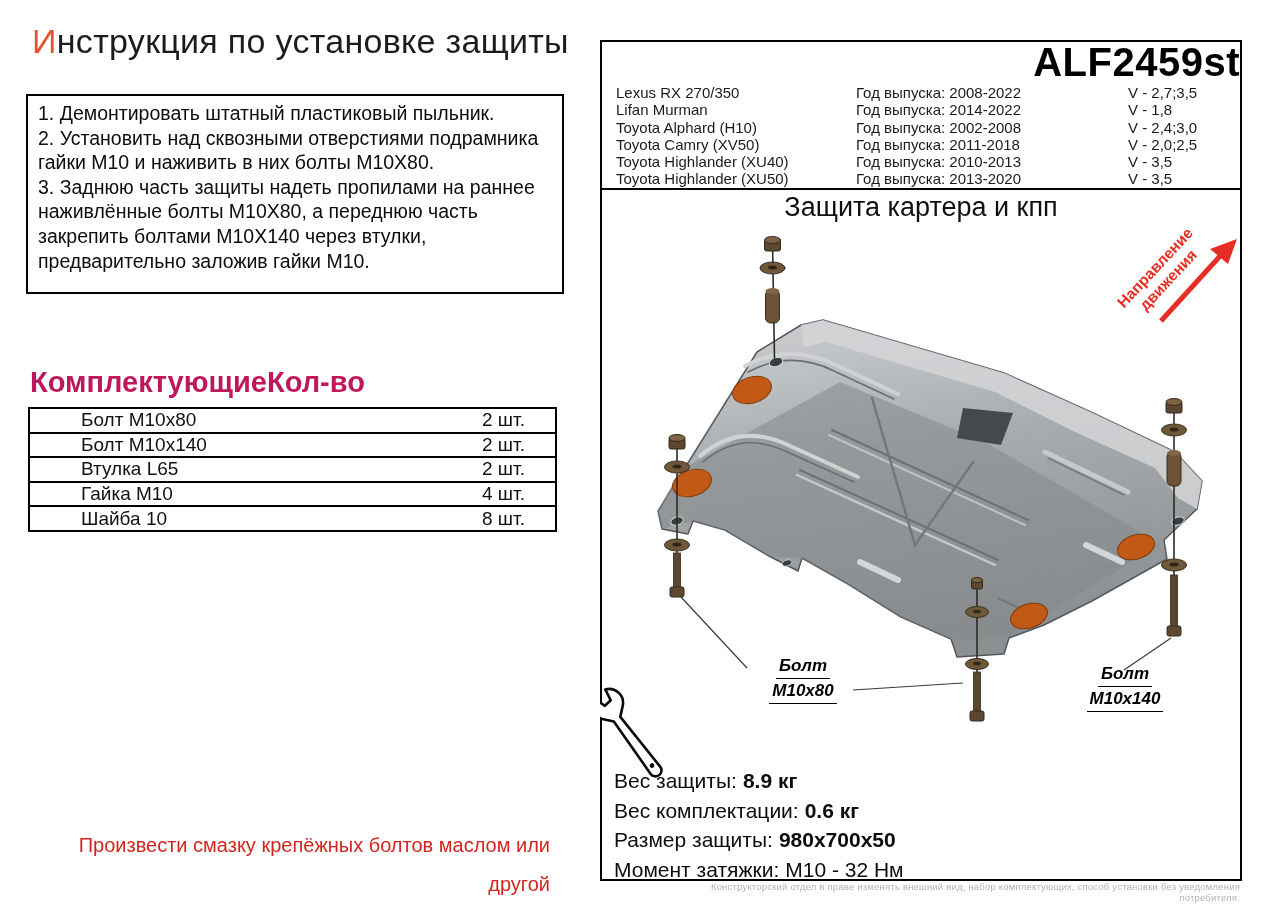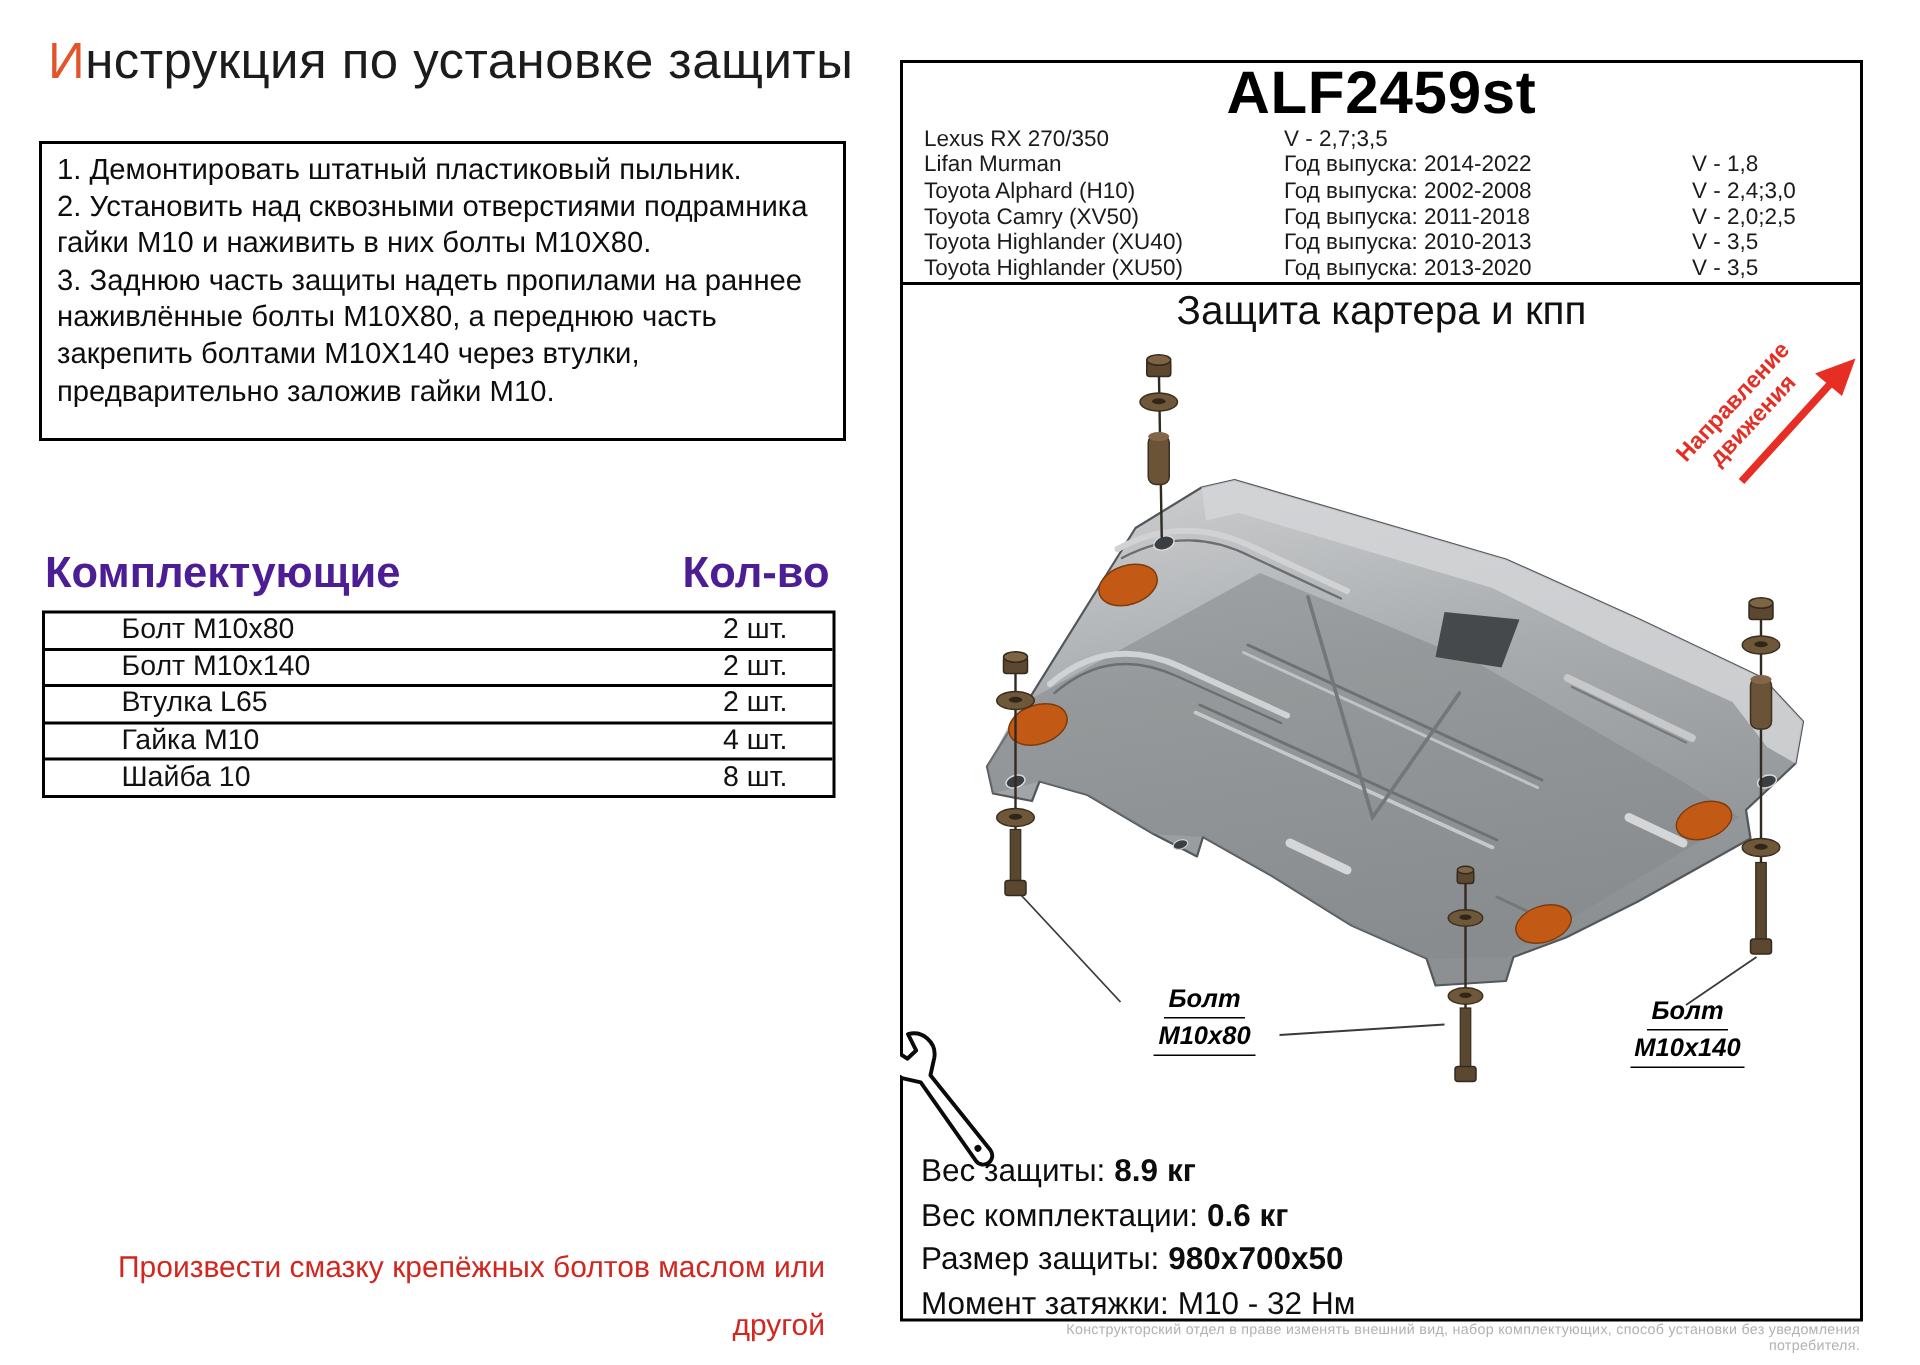--- a/index.html
+++ b/index.html
@@ -10,35 +10,35 @@
   .page-border{left:8px;top:11px;width:1258px;height:882px;
 ated    border:2px solid #8f8f8f;border-bottom-color:#5f5f5f;}
   .page-border{border-radius:1px;}
 
   .doc-title{left:32px;top:22px;font-size:34px;letter-spacing:.3px;color:#1c1c1c;white-space:nowrap;}
   .doc-title .first{color:#e2542a;}
 
   .instr-box{left:26px;top:94px;width:514px;height:186px;border:2px solid #000;
              padding:5px 10px;font-size:19.5px;line-height:24.6px;color:#0d0d0d;}
 
-  .parts-head{left:30px;top:366px;width:523px;display:flex;justify-content:space-between;
-              font-size:29px;font-weight:bold;color:#4c1d95;}
+  .parts-head{left:30px;top:366px;width:523px;display:flex;
+              font-size:29px;font-weight:bold;color:#be185d;}
   .parts-table{left:28px;top:407px;width:525px;border:2px solid #000;}
   .p-row{display:flex;align-items:center;height:22.6px;border-bottom:2px solid #000;
          font-size:19px;}
   .p-row:last-child{border-bottom:none;}
   .p-name{padding-left:8px;flex:1;margin-left:43px;}
   .p-qty{width:73px;}
 
   .warn-note{left:30px;top:826px;width:520px;text-align:right;font-size:20px;
              line-height:39px;color:#d3261f;}
 
   .panel{left:600px;top:40px;width:638px;height:837px;border:2px solid #000;}
   .panel-head{position:absolute;top:0;left:0;right:0;height:146px;border-bottom:2px solid #000;}
-  .alf-code{position:absolute;top:-2px;left:0;right:0;text-align:center;
+  .alf-code{position:absolute;top:-2px;left:0;right:0;text-align:right;
             font-size:40px;font-weight:bold;letter-spacing:.5px;color:#000;}
   .veh-rows{position:absolute;top:42px;left:14px;right:8px;}
   .veh-row{display:flex;line-height:17.3px;font-size:15px;color:#1b1b1b;}
   .v-name{width:240px;}
   .v-year{width:272px;}
   .v-v{flex:1;}
 
   .diagram-title{position:absolute;top:150px;left:0;right:0;text-align:center;
                  font-size:27px;color:#101010;}
 
@@ -110,20 +110,21 @@
   <div>консервационной жидкостью</div>
 </div>
 
 <div class="abs panel">
 
   <div class="panel-head">
     <div class="alf-code">ALF2459st</div>
     <div class="veh-rows">
       <div class="veh-row">
         <span class="v-name">Lexus RX 270/350</span>
+        <span class="v-year">Год выпуска: 2008-2022</span>
         <span class="v-v">V - 2,7;3,5</span>
       </div>
       <div class="veh-row">
         <span class="v-name">Lifan Murman</span>
         <span class="v-year">Год выпуска: 2014-2022</span>
         <span class="v-v">V - 1,8</span>
       </div>
       <div class="veh-row">
         <span class="v-name">Toyota Alphard (H10)</span>
         <span class="v-year">Год выпуска: 2002-2008</span>

